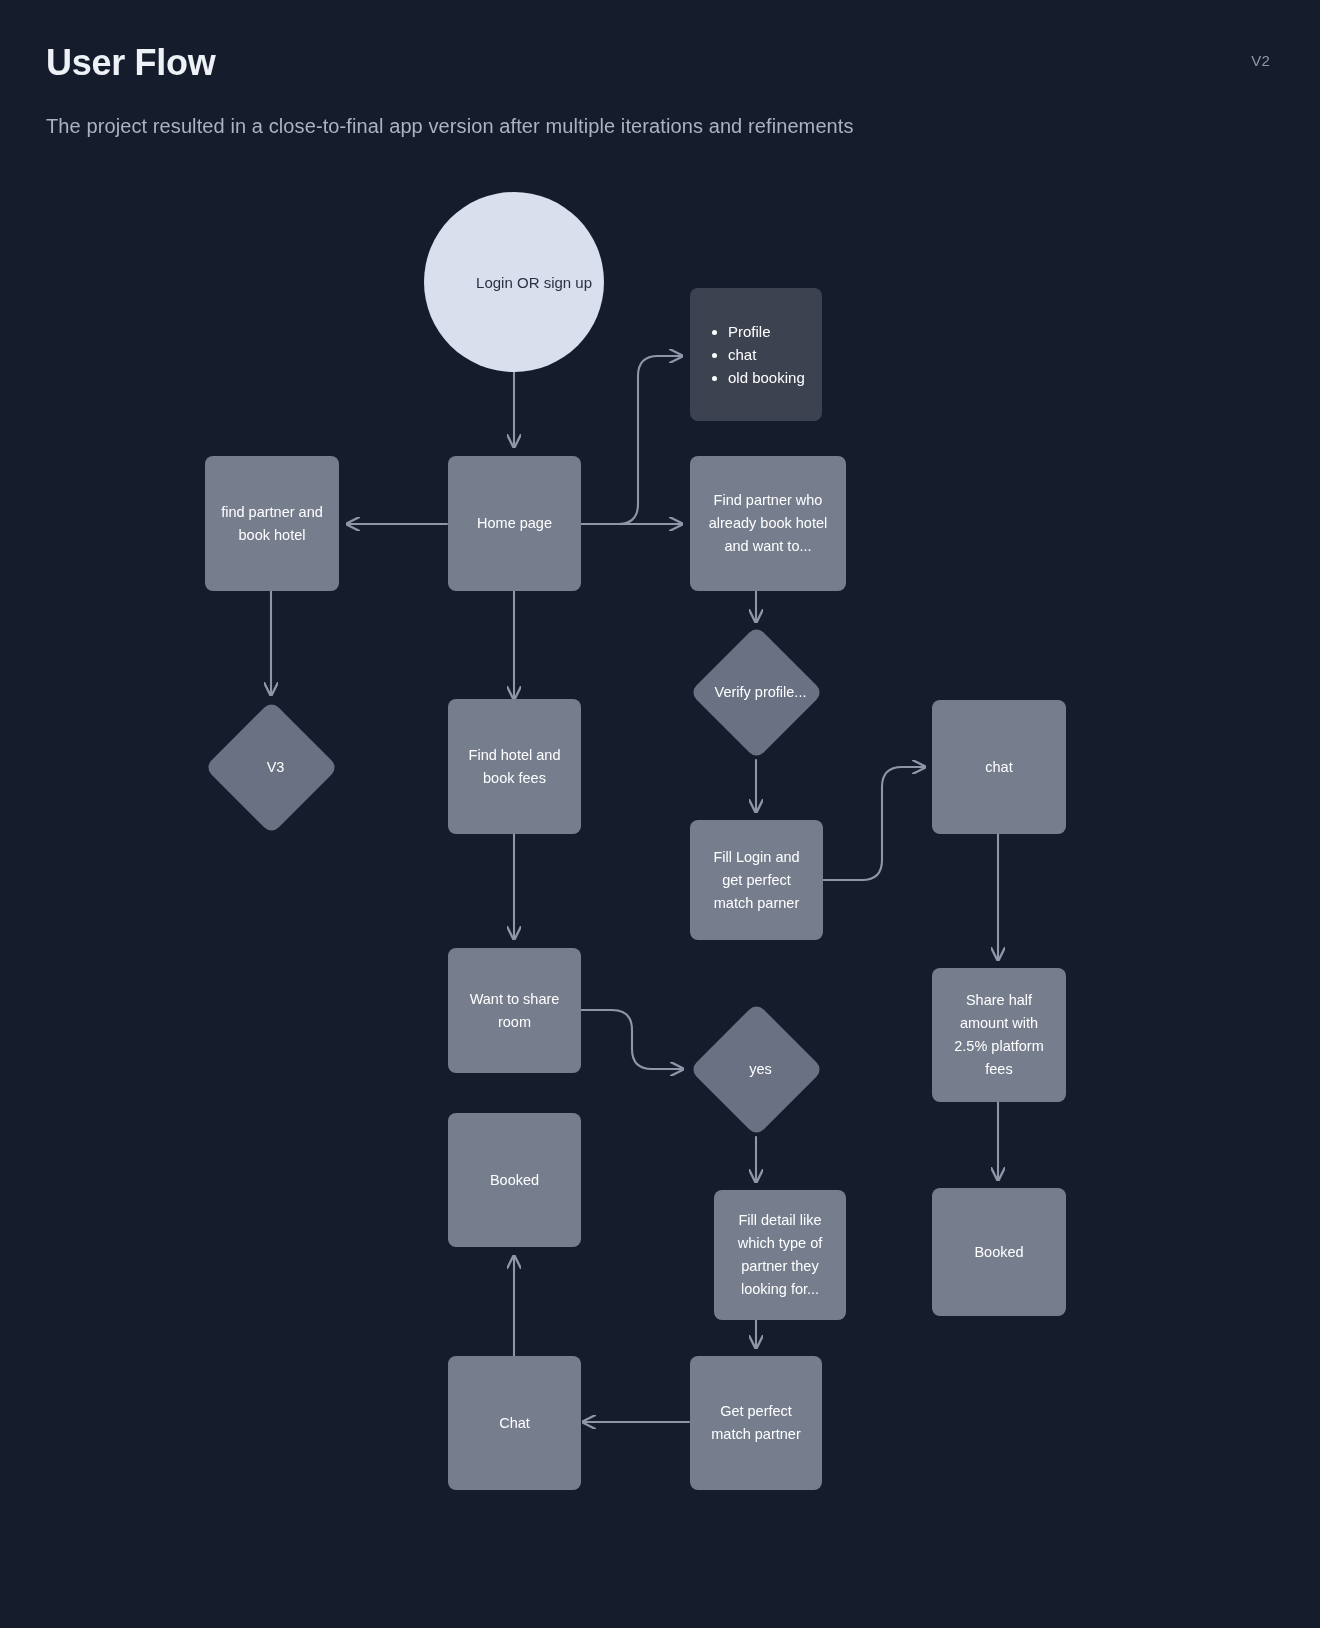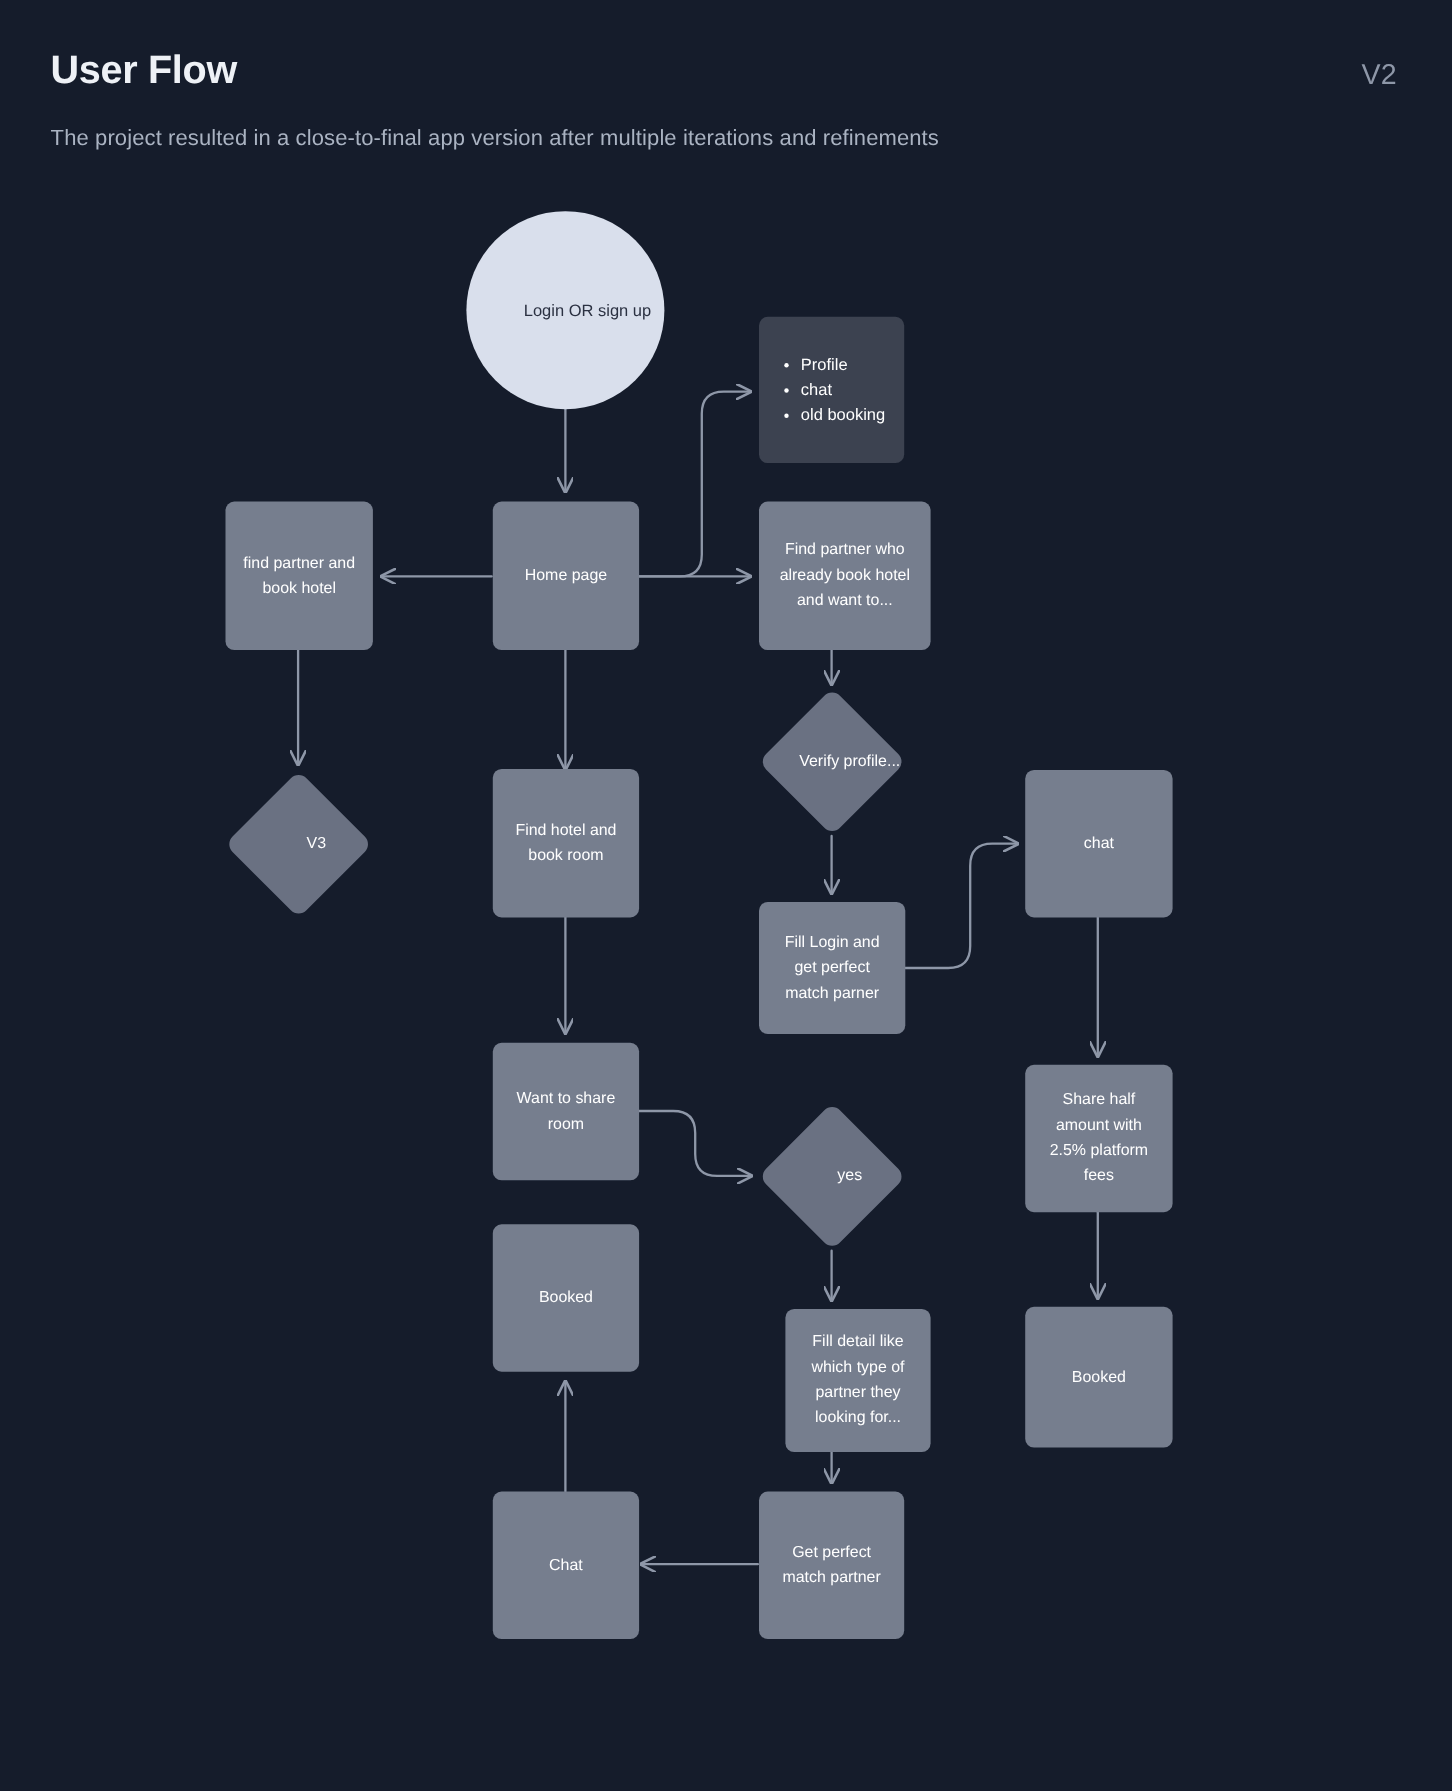--- a/index.html
+++ b/index.html
@@ -13,21 +13,21 @@
   .page { position: relative; width: 1320px; height: 1628px; background: #151c2b; }
 
   
   .title {
     position: absolute; left: 46px; top: 40px;
     font-size: 36px; font-weight: 700; color: #eef1f6;
     letter-spacing: -0.3px; line-height: 46px;
   }
   .version {
     position: absolute; right: 50px; top: 52px;
-    font-size: 26px; font-weight: 400; color: #8e97a8; letter-spacing: 0.2px;
+    font-size: 15px; font-weight: 400; color: #8e97a8; letter-spacing: 0.2px;
   }
   .subtitle {
     position: absolute; left: 46px; top: 114px;
     font-size: 20px; color: #aab3c2; line-height: 24px; letter-spacing: 0.1px;
   }
 
   
   .edges { position: absolute; left: 0; top: 0; width: 1320px; height: 1628px; }
 
   
@@ -59,21 +59,21 @@
   .node.listbox li { font-size: 15px; line-height: 23px; color: #ffffff; }
 
   
   .diamond { position: absolute; }
   .diamond .shape {
     position: absolute; left: 0; top: 0; width: 100%; height: 100%;
     background: #6a7182; border-radius: 10px;
     transform: rotate(45deg);
   }
   .diamond .dlabel {
-    position: absolute; left: 16px; top: 0; width: 100%; height: 100%;
+    position: absolute; left: 4px; top: 0; width: 100%; height: 100%;
     display: flex; align-items: center; justify-content: center;
     text-align: center; color: #ffffff; font-size: 14.5px; line-height: 23px;
   }
 </style>
 </head>
 <body>
 
 <div class="page">
 
   <div class="title">User Flow</div>
@@ -147,21 +147,21 @@
   <div class="node" style="left:690px; top:456px; width:156px; height:135px;">
     <span>Find partner who already book hotel and want to...</span>
   </div>
 
   <div class="diamond" style="left:224px; top:720px; width:95px; height:95px;">
     <div class="shape"></div>
     <div class="dlabel">V3</div>
   </div>
 
   <div class="node" style="left:448px; top:699px; width:133px; height:135px;">
-    <span>Find hotel and book room</span>
+    <span>Find hotel and book fees</span>
   </div>
 
   <div class="diamond" style="left:709px; top:645px; width:95px; height:95px;">
     <div class="shape"></div>
     <div class="dlabel">Verify profile...</div>
   </div>
 
   <div class="node" style="left:690px; top:820px; width:133px; height:120px;">
     <span>Fill Login and get perfect match parner</span>
   </div>

